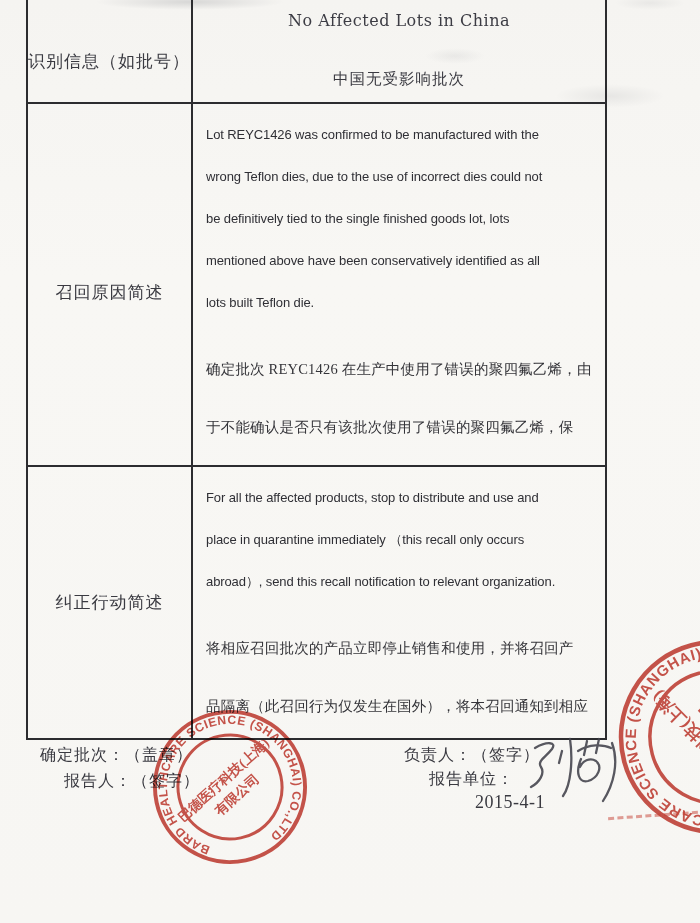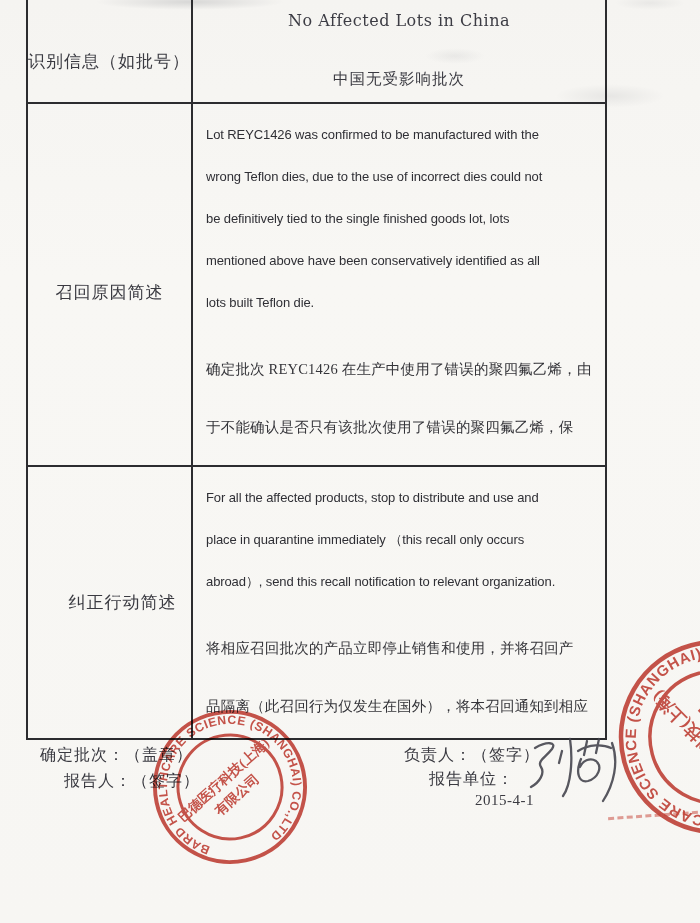--- a/index.html
+++ b/index.html
@@ -24,30 +24,30 @@
   .h{height:2px;left:26px;width:581px;}
   
   .cell{position:absolute;color:#35353b;}
   .c-label{display:flex;flex-direction:row;align-items:center;justify-content:center;
     font-size:17px;letter-spacing:1px;color:#3a3a41;}
   .r1c1{left:28px;top:0;width:163px;height:102px;justify-content:flex-start;padding-top:20px;box-sizing:border-box;row-gap:23px;}
   .r1c2{left:193px;top:0;width:412px;height:72px;text-align:center;}
   .r1-en{margin-top:11px;font-family:"DejaVu Serif","Liberation Serif",serif;font-size:16px;letter-spacing:.5px;color:#3c3c44;}
   .r1-zh{margin-top:39px;font-size:15.5px;letter-spacing:1px;color:#3a3a41;}
   .r2c1{left:28px;top:112px;width:163px;height:361px;}
-  .r3c1{left:28px;top:467px;width:163px;height:271px;padding-left:13px;}
+  .r3c1{left:28px;top:467px;width:163px;height:271px;}
   .r2c2{left:193px;top:104px;width:412px;height:361px;}
   .r3c2{left:193px;top:467px;width:412px;height:271px;}
   .body-cell{box-sizing:border-box;padding:10px 6px 4px 13px;overflow:hidden;}
   .en{font-family:"Liberation Sans","DejaVu Sans",sans-serif;font-size:13px;line-height:42px;
       letter-spacing:-.1px;color:#2f2f35;white-space:pre;}
   .zh{font-size:14.5px;line-height:58px;letter-spacing:.2px;color:#343439;white-space:pre;margin-top:16px;}
   
   .foot{position:absolute;font-size:16px;letter-spacing:1px;color:#3a3a41;white-space:pre;}
-  .date-val{font-size:15px;letter-spacing:.5px;}
+  .date-val{font-size:18px;letter-spacing:.5px;}
   
   .sig{position:absolute;left:518px;top:732px;}
   
   .stamp{position:absolute;mix-blend-mode:multiply;opacity:.92;}
   .stamp-main{left:135px;top:692px;}
   .stamp-edge{left:601px;top:622px;}
   .ink-dash{position:absolute;left:608px;top:814px;width:90px;height:0;
     border-top:3px dashed rgba(198,64,52,.5);transform:rotate(-4deg);}
 </style>
 </head>

